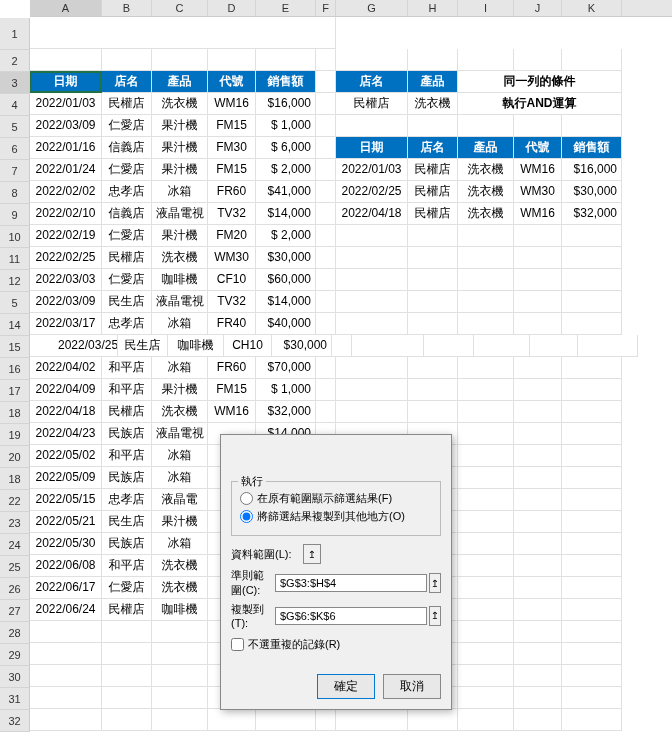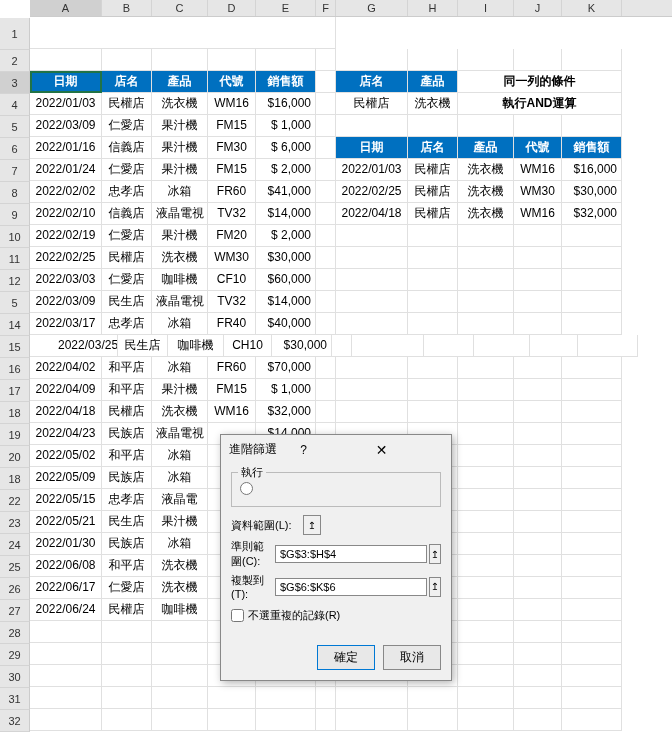--- a/index.html
+++ b/index.html
@@ -17,21 +17,21 @@
 .title-cell { background: #c19a3f; color: #fff; font-size: 18px; font-weight: bold; height: 32px; line-height: 28px; text-align: left; padding-left: 8px; }
 .hdr { background: #0070c0; color: #fff; font-weight: bold; }
 .red { color: #000000; font-weight: bold; }
 .money { text-align: right; }
 .sel-border { outline: 2px solid #217346; outline-offset: -2px; }
 .dialog { position: absolute; left: 220px; top: 434px; width: 232px; background: #f0f0f0; border: 1px solid #888; box-shadow: 2px 2px 8px rgba(0,0,0,.3); font-size: 12px; }
 .dlg-title { display: flex; align-items: center; padding: 6px 8px; font-size: 12px; }
 .dlg-title span { flex: 1; }
 .dlg-close { cursor: pointer; font-size: 14px; padding: 0 4px; }
 .dlg-help { cursor: pointer; padding: 0 8px; }
-.dlg-body { padding: 8px 10px; }
+.dlg-body { padding: 8px 10px; margin-top: 38px; }
 .fieldset { border: 1px solid #bbb; padding: 6px 8px 8px; margin-bottom: 8px; position: relative; }
 .fs-label { position: absolute; top: -8px; left: 6px; background: #f0f0f0; padding: 0 3px; font-size: 11px; }
 .radio-row { display: flex; align-items: center; margin: 3px 0; font-size: 11px; }
 .radio-row input { margin-right: 4px; }
 .field-row { display: flex; align-items: center; margin: 4px 0; }
 .field-row label { width: 70px; font-size: 11px; }
 .field-row input[type=text] { flex: 1; border: 1px solid #888; padding: 2px 4px; font-size: 11px; background: #fff; }
 .range-btn { width: 18px; height: 20px; border: 1px solid #888; background: #f0f0f0; margin-left: 2px; cursor: pointer; font-size: 10px; }
 .check-row { display: flex; align-items: center; margin: 8px 0; font-size: 11px; }
 .check-row input { margin-right: 4px; }
@@ -370,21 +370,21 @@
         <div class="cell" style="width: 48px;"></div>
         <div class="cell money" style="width: 60px;"></div>
         <div class="cell" style="width: 20px;"></div>
         <div class="cell" style="width: 72px;"></div>
         <div class="cell" style="width: 50px;"></div>
         <div class="cell" style="width: 56px;"></div>
         <div class="cell" style="width: 48px;"></div>
         <div class="cell" style="width: 60px;"></div>
       </div>
       <div class="row">
-        <div class="cell" style="width: 72px;">2022/01/30</div>
+        <div class="cell" style="width: 72px;">2022/05/30</div>
         <div class="cell" style="width: 50px;">民族店</div>
         <div class="cell" style="width: 56px;">冰箱</div>
         <div class="cell" style="width: 48px;"></div>
         <div class="cell money" style="width: 60px;"></div>
         <div class="cell" style="width: 20px;"></div>
         <div class="cell" style="width: 72px;"></div>
         <div class="cell" style="width: 50px;"></div>
         <div class="cell" style="width: 56px;"></div>
         <div class="cell" style="width: 48px;"></div>
         <div class="cell" style="width: 60px;"></div>
@@ -490,30 +490,30 @@
         <div class="cell" style="width: 72px;"></div>
         <div class="cell" style="width: 50px;"></div>
         <div class="cell" style="width: 56px;"></div>
         <div class="cell" style="width: 48px;"></div>
         <div class="cell" style="width: 60px;"></div>
       </div>
     </div>
 </div>
 
 <div class="dialog">
-  <div class="dlg-title">
-    <span>進階篩選</span>
-    <span class="dlg-help">?</span>
-    <span class="dlg-close">✕</span>
-  </div>
   <div class="dlg-body">
     <div class="fieldset">
       <div class="fs-label">執行</div>
       <div class="radio-row">
         <input type="radio" name="act" style="">
+        <span>在原有範圍顯示篩選結果(F)</span>
+      </div>
+      <div class="radio-row">
+        <input type="radio" name="act" checked="" style="">
+        <span>將篩選結果複製到其他地方(O)</span>
       </div>
     </div>
     <div class="field-row">
       <label>資料範圍(L):</label>
       <button class="range-btn">↥</button>
     </div>
     <div class="field-row">
       <label>準則範圍(C):</label>
       <input type="text" value="$G$3:$H$4" style="">
       <button class="range-btn">↥</button>

